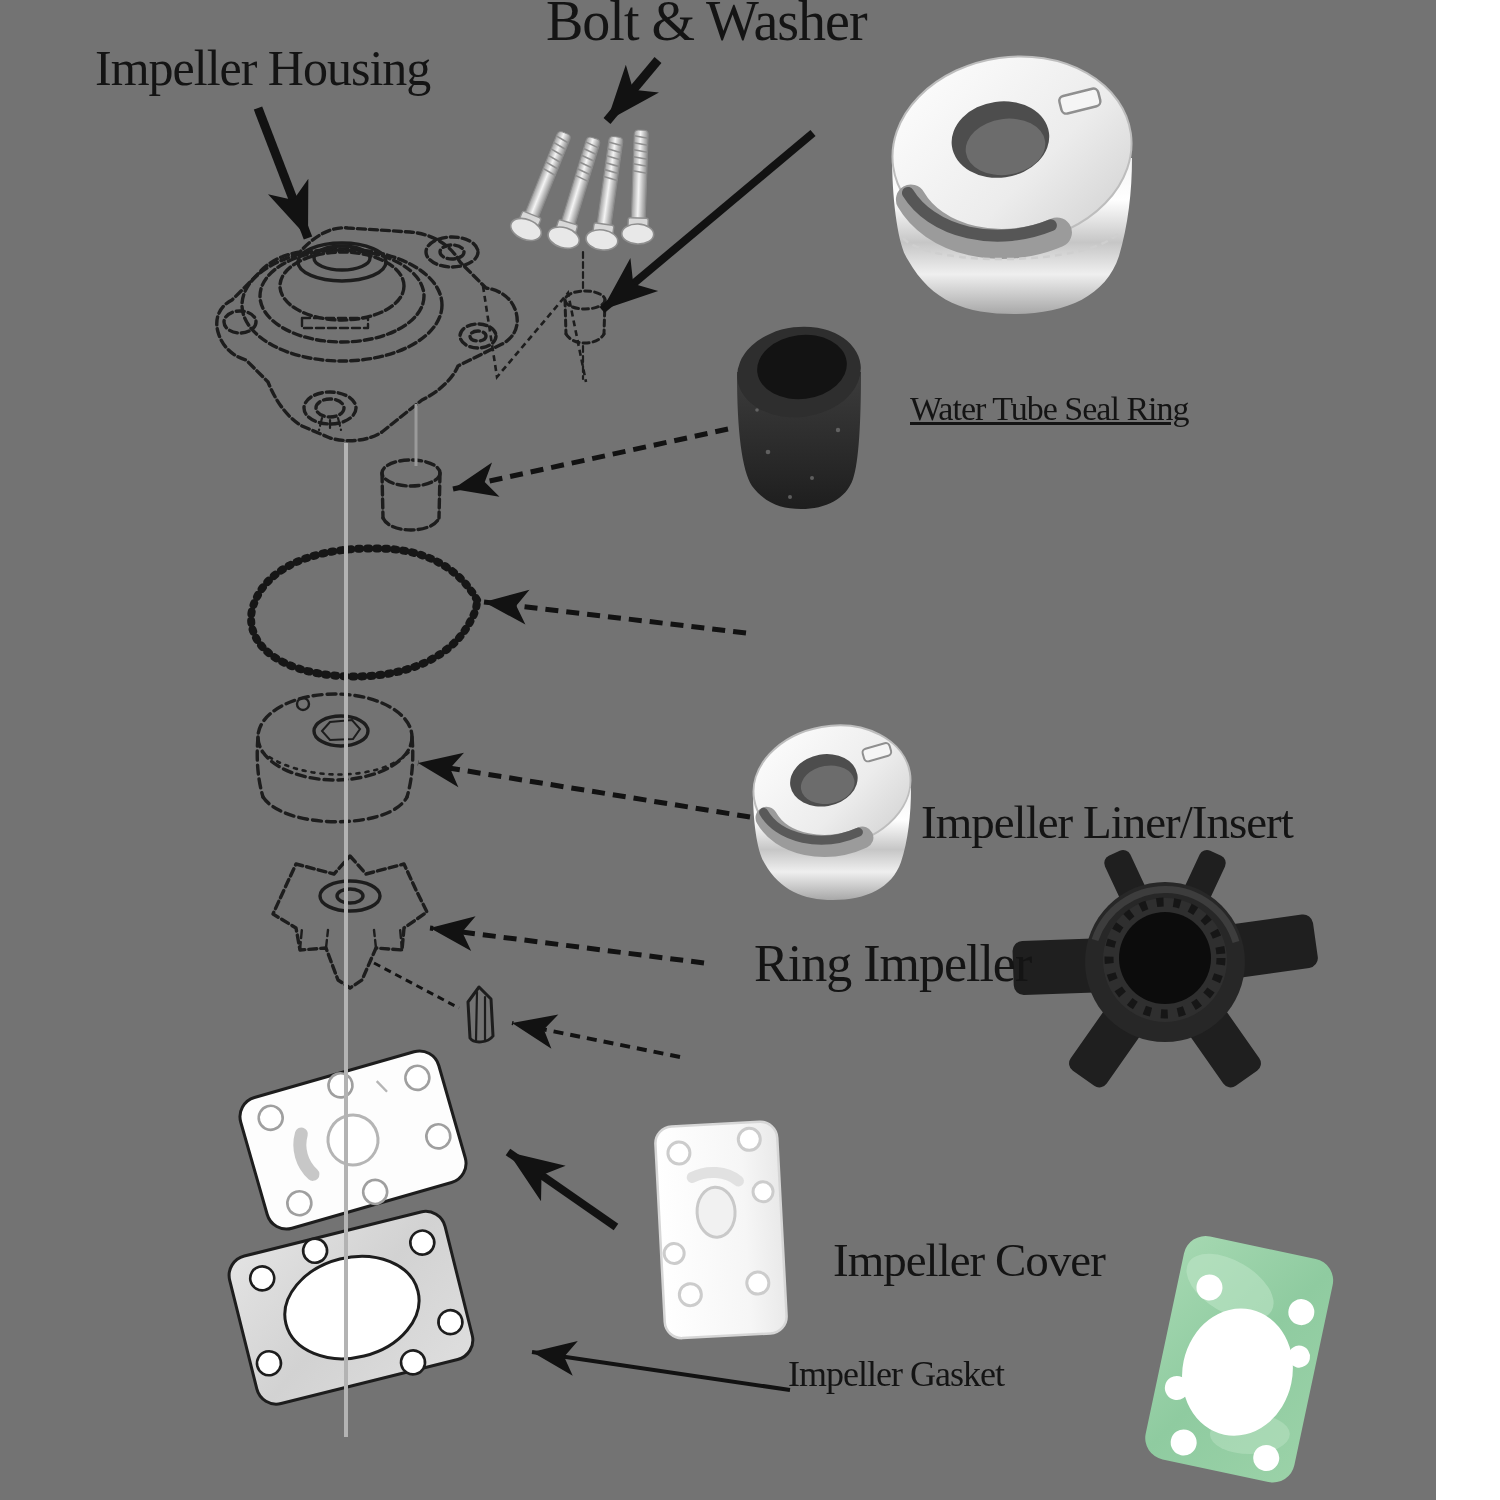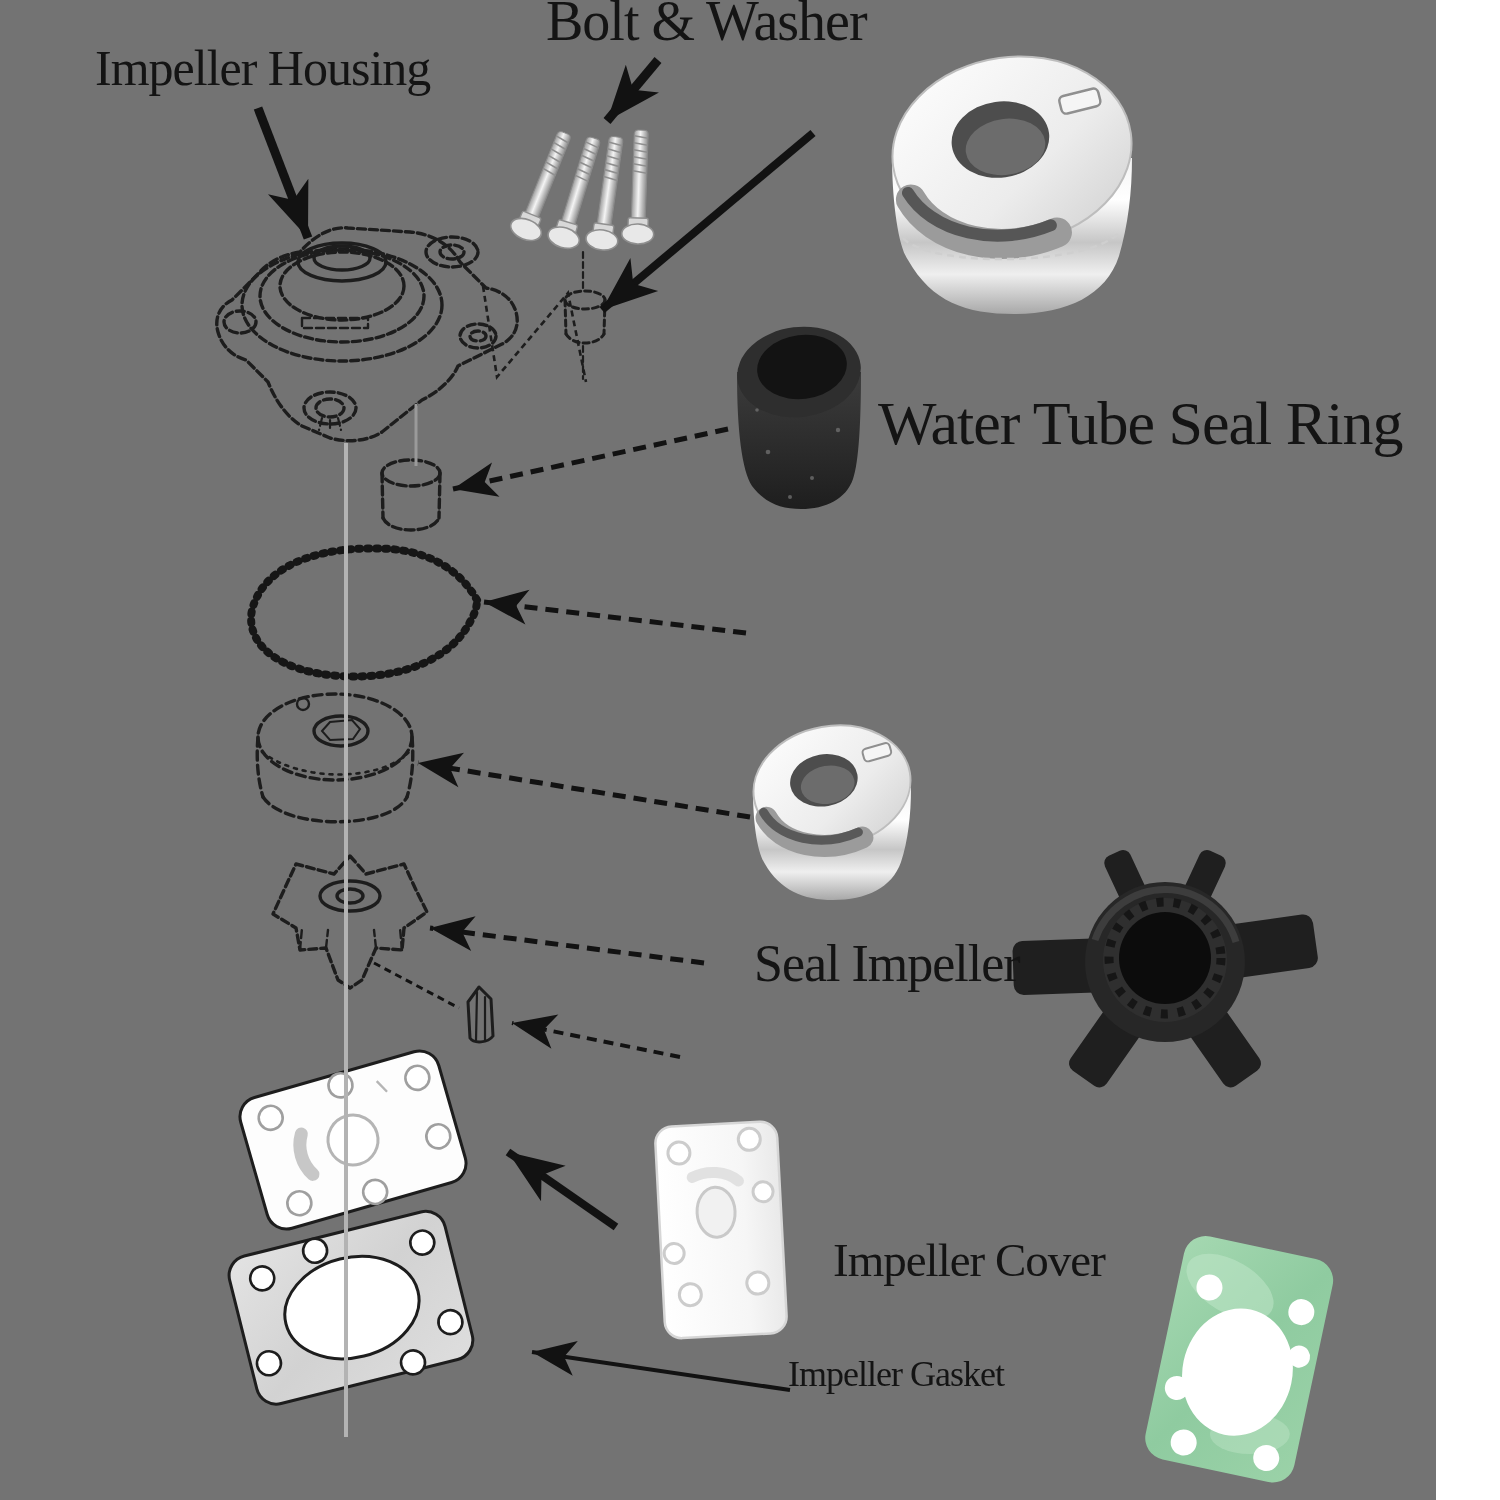--- a/index.html
+++ b/index.html
@@ -2,21 +2,21 @@
 <html><head>
 <meta charset="utf-8">
 <style>
   html,body{margin:0;padding:0;background:#fff;}
   #stage{position:relative;width:1436px;height:1500px;background:#737373;overflow:hidden;
          font-family:"Liberation Serif","DejaVu Serif",serif;}
   #art{position:absolute;left:0;top:0;}
   .lbl{position:absolute;color:#141414;white-space:nowrap;line-height:1;letter-spacing:-1px;}
   .lbl-housing{left:95px;top:43px;font-size:50px;}
   .lbl-bolt{left:546px;top:-7px;font-size:56px;}
-  .lbl-water{left:878px;top:392px;font-size:62px;}
+  .lbl-water{left:910px;top:392px;font-size:34px;text-decoration:underline;}
   .lbl-liner{left:921px;top:799px;font-size:47px;}
   .lbl-pump{left:754px;top:938px;font-size:52px;}
   .lbl-cover{left:833px;top:1213px;font-size:47px;margin-top:24px;}
   .lbl-gasket{left:788px;top:1356px;font-size:36px;}
 </style>
 </head>
 <body>
 
 <div id="stage">
 
@@ -270,17 +270,18 @@
     <line x1="680" y1="1057" x2="512" y2="1023" stroke-width="4" stroke-dasharray="10 7" marker-end="url(#headSmall)"></line>
     <line x1="616" y1="1227" x2="508" y2="1152" stroke-width="8" marker-end="url(#headBig)"></line>
     <line x1="790" y1="1390" x2="532" y2="1352" stroke-width="4" marker-end="url(#headSmall)"></line>
     <line x1="374" y1="963" x2="459" y2="1008" stroke-width="3" stroke-dasharray="7 5"></line>
   </g>
 </svg>
 
 <div class="lbl lbl-housing">Impeller Housing</div>
 <div class="lbl lbl-bolt">Bolt &amp; Washer</div>
 <div class="lbl lbl-water">Water Tube Seal Ring</div>
-<div class="lbl lbl-pump">Seal Impeller</div>
+<div class="lbl lbl-liner">Impeller Liner/Insert</div>
+<div class="lbl lbl-pump">Ring Impeller</div>
 <div class="lbl lbl-cover">Impeller Cover</div>
 <div class="lbl lbl-gasket">Impeller Gasket</div>
 
 </div>
 
 </body></html>

